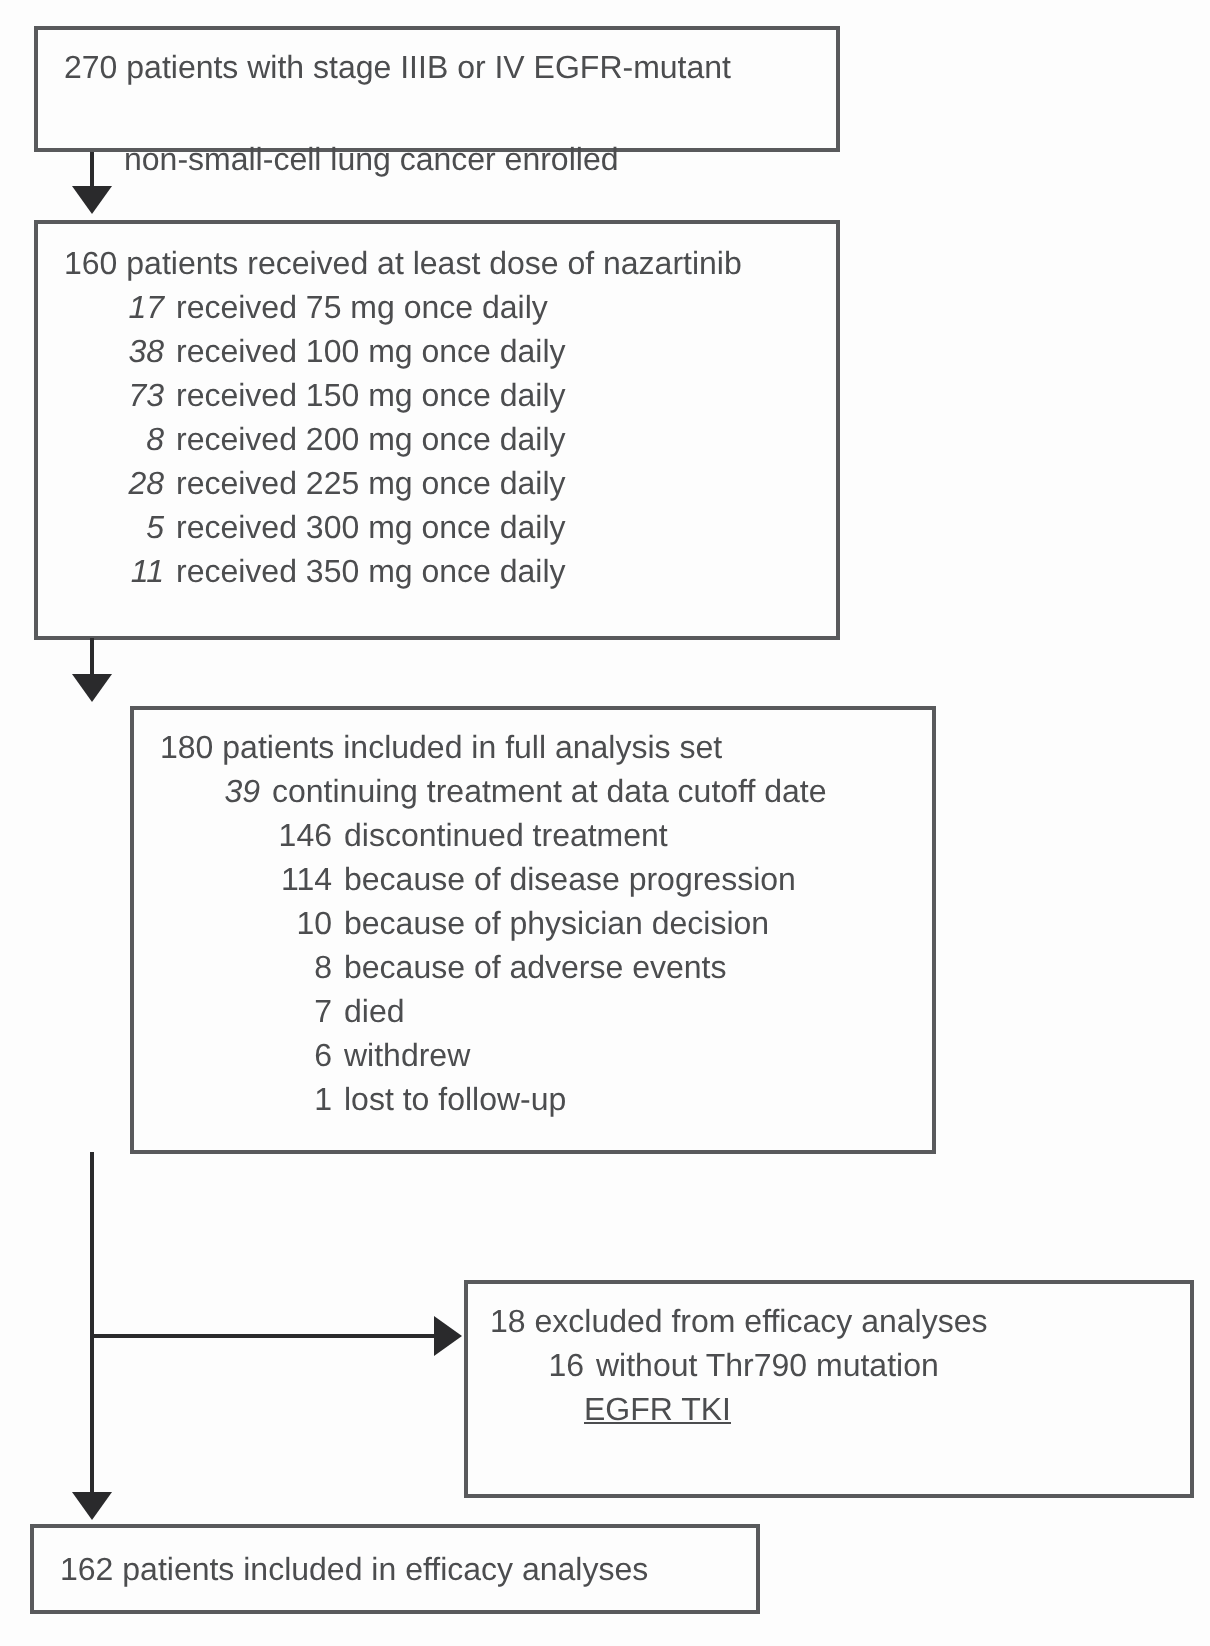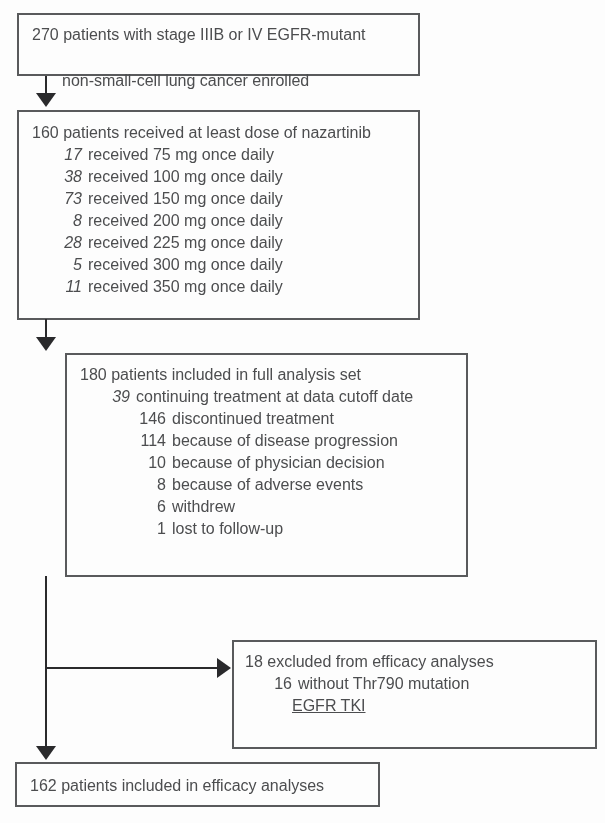--- a/index.html
+++ b/index.html
@@ -62,20 +62,21 @@
   <div class="vline" style="left:45px; top:319px; width:2px; height:20px;"></div>
   <div class="arrow-down" style="left:36px; top:337px;"></div>
 
   <div class="box" style="left:17px; top:353px; width:403px; height:224px; padding:9px 6px 0 13px;margin-left:48px;">
     <div class="row">180 patients included in full analysis set</div>
     <div class="row"><span class="num n50">39</span><span class="txt">continuing treatment at data cutoff date</span></div>
     <div class="row"><span class="num n86">146</span><span class="txt">discontinued treatment</span></div>
     <div class="row"><span class="num n86">114</span><span class="txt">because of disease progression</span></div>
     <div class="row"><span class="num n86">10</span><span class="txt">because of physician decision</span></div>
     <div class="row"><span class="num n86">8</span><span class="txt">because of adverse events</span></div>
+    <div class="row"><span class="num n86">7</span><span class="txt">died</span></div>
     <div class="row"><span class="num n86">6</span><span class="txt">withdrew</span></div>
     <div class="row"><span class="num n86">1</span><span class="txt">lost to follow-up</span></div>
   </div>
 
   <div class="vline" style="left:45px; top:576px; width:2px; height:172px;"></div>
   <div class="arrow-down" style="left:36px; top:746px;"></div>
 
   <div class="hline" style="left:46px; top:667px; width:171px; height:2px;"></div>
   <div class="arrow-right" style="left:217px; top:658px;"></div>
 

